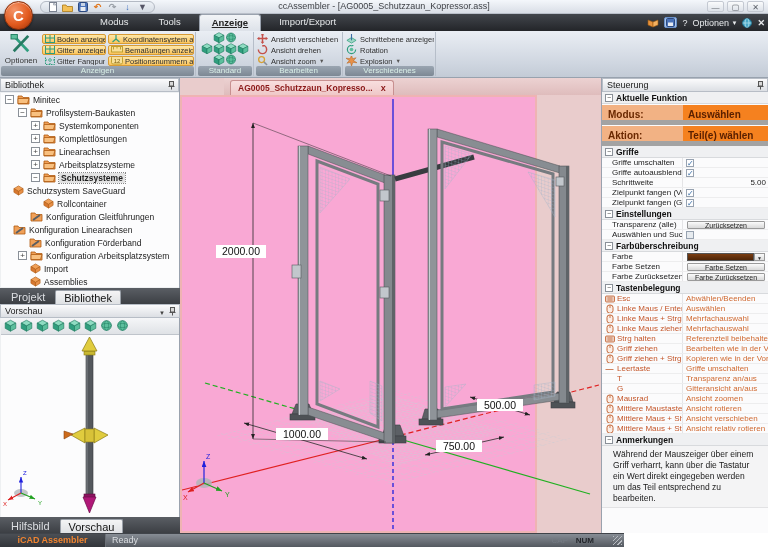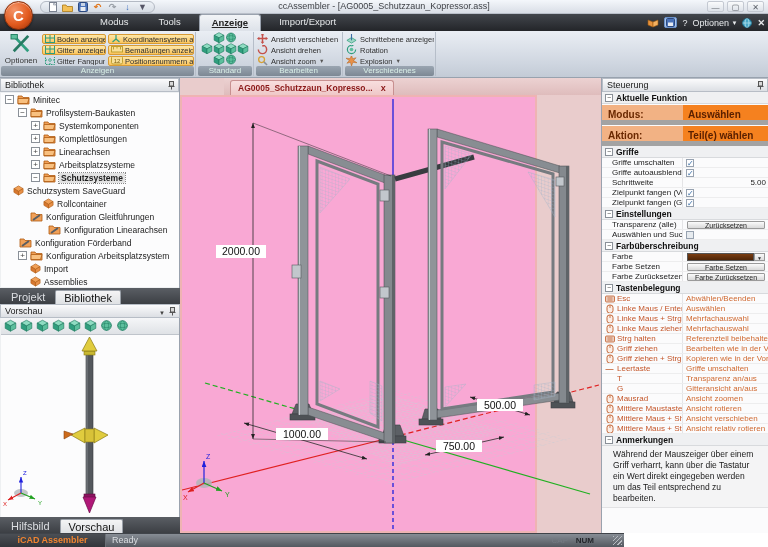--- a/index.html
+++ b/index.html
@@ -504,31 +504,31 @@
         <div class="trow" style="padding-left: 17px;">
           <span class="noexp"></span>
           <span class="tico">
             <svg width="13" height="11" viewBox="0 0 13 11">
               <path d="M1,2 h4 l1,1.5 h6 v6.5 h-11 z" fill="#f0a058" stroke="#b05a10" stroke-width="0.8"></path>
               <line x1="3" y1="9" x2="10" y2="4" stroke="#5a5e63" stroke-width="2"></line>
             </svg>
           </span>
           <span class="tlabel">Konfiguration Gleitführungen</span>
         </div>
-        <div class="trow" style="padding-left: 35px;">
+        <div class="trow" style="padding-left: 0;">
           <span class="noexp"></span>
           <span class="tico">
             <svg width="13" height="11" viewBox="0 0 13 11">
               <path d="M1,2 h4 l1,1.5 h6 v6.5 h-11 z" fill="#f0a058" stroke="#b05a10" stroke-width="0.8"></path>
               <line x1="3" y1="9" x2="10" y2="4" stroke="#5a5e63" stroke-width="2"></line>
             </svg>
           </span>
           <span class="tlabel">Konfiguration Linearachsen</span>
         </div>
-        <div class="trow" style="padding-left: 6px;">
+        <div class="trow" style="padding-left: 16px;">
           <span class="noexp"></span>
           <span class="tico">
             <svg width="13" height="11" viewBox="0 0 13 11">
               <path d="M1,2 h4 l1,1.5 h6 v6.5 h-11 z" fill="#f0a058" stroke="#b05a10" stroke-width="0.8"></path>
               <line x1="3" y1="9" x2="10" y2="4" stroke="#5a5e63" stroke-width="2"></line>
             </svg>
           </span>
           <span class="tlabel">Konfiguration Förderband</span>
         </div>
         <div class="trow" style="padding-left: 17px;">

